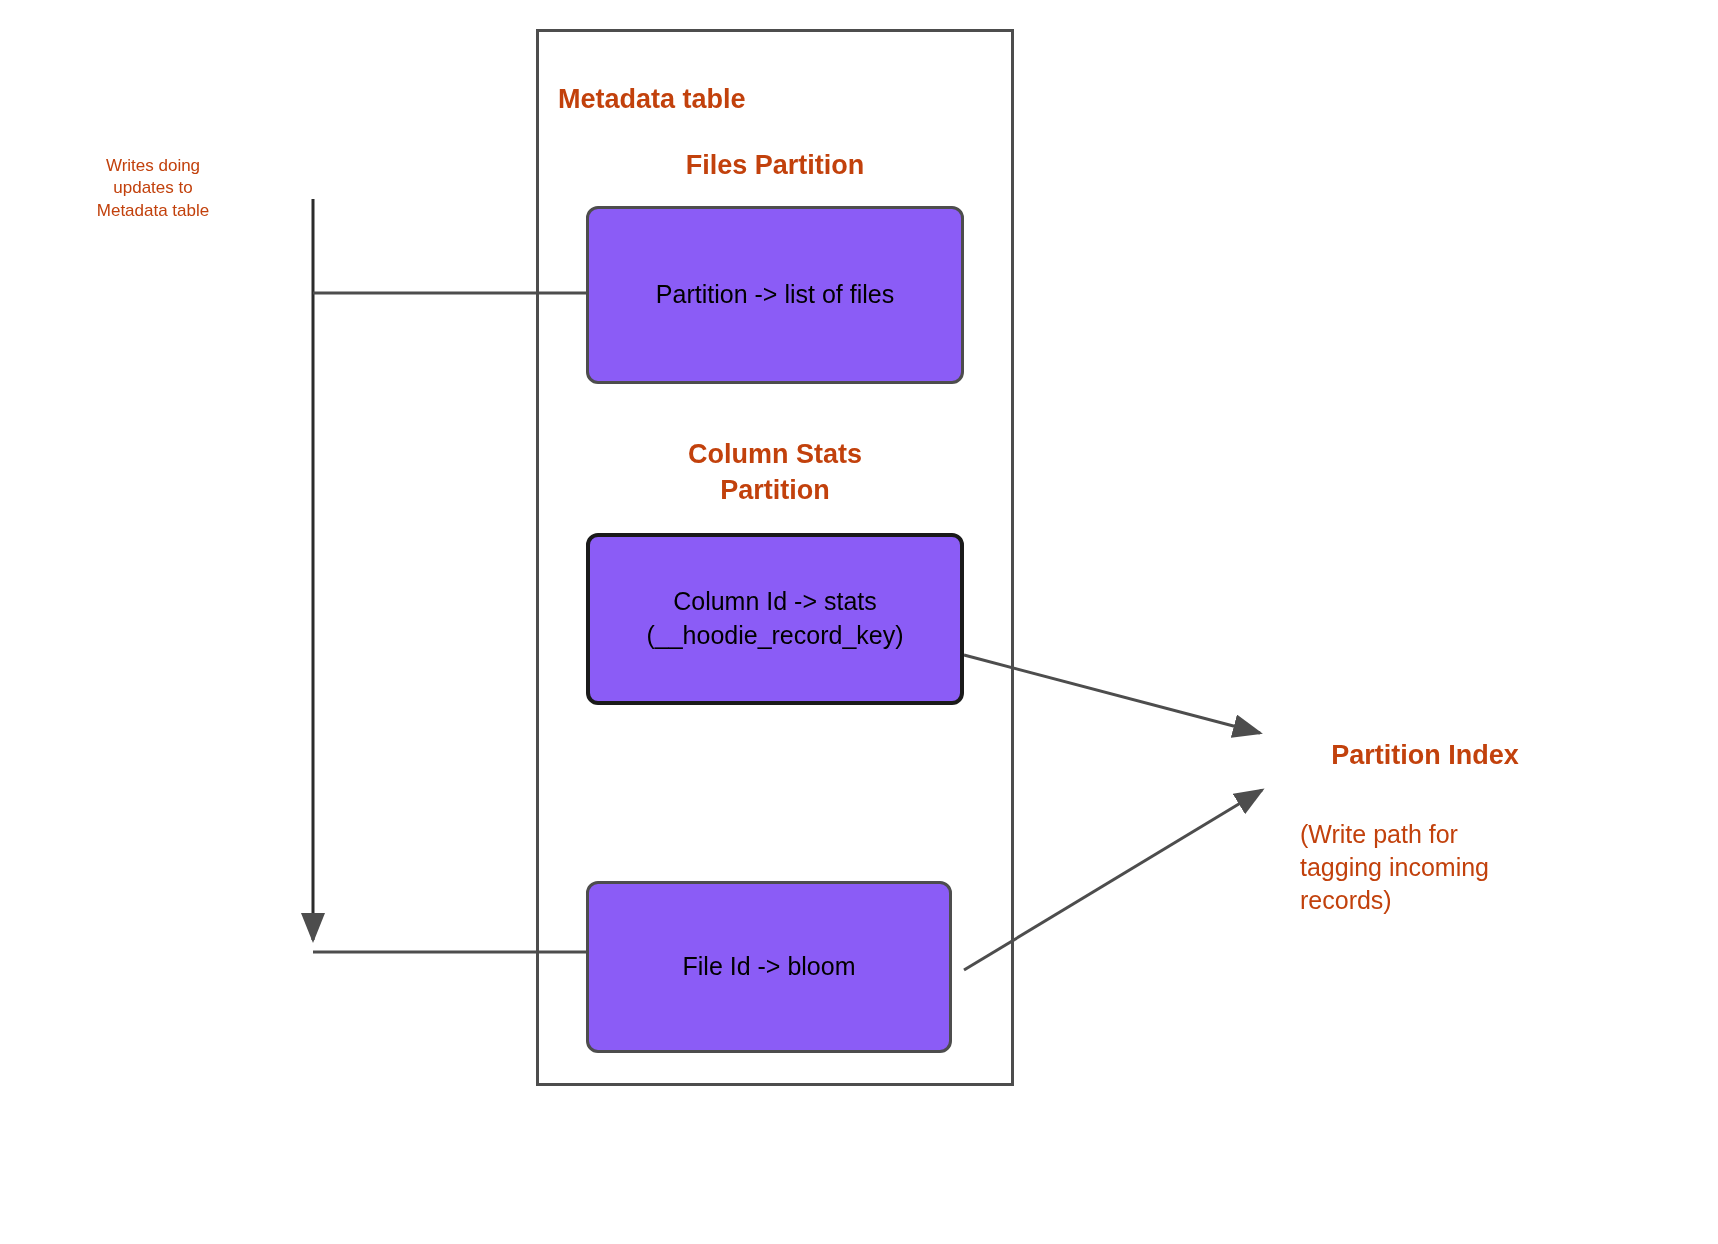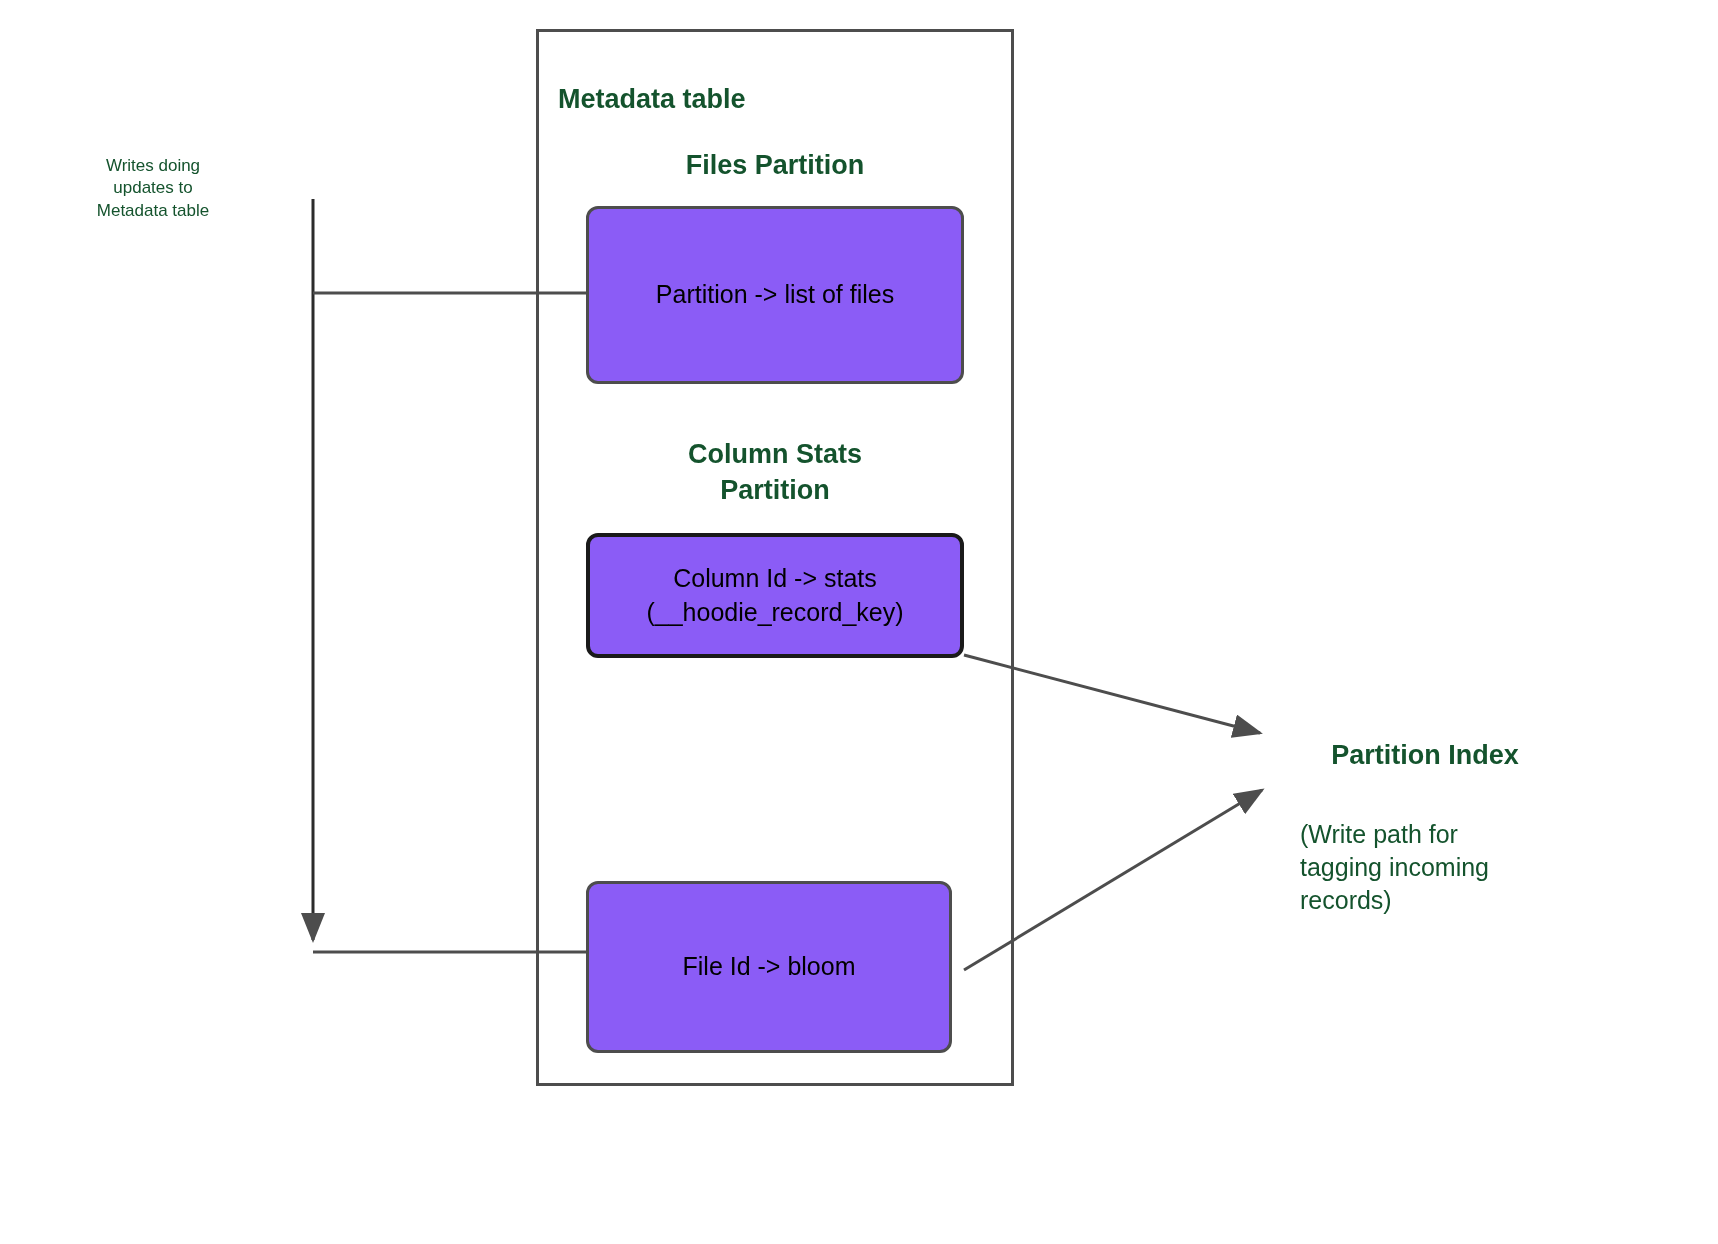--- a/index.html
+++ b/index.html
@@ -18,21 +18,21 @@
   #wires {
     position: absolute;
     left: 0;
     top: 0;
     width: 1718px;
     height: 1244px;
   }
 
   .lbl {
     position: absolute;
-    color: #14532d;
+    color: #c2410c;
     line-height: 1.32;
     white-space: pre-line;
   }
 
   
   #writes-label {
     left: 8px;
     top: 155px;
     width: 290px;
     text-align: center;
@@ -88,21 +88,21 @@
   #files-box {
     left: 586px;
     top: 206px;
     width: 378px;
     height: 178px;
   }
   #colstats-box {
     left: 586px;
     top: 533px;
     width: 378px;
-    height: 125px;
+    height: 172px;
     border-width: 4px;
     border-color: #1a1a1a;
   }
   #bloom-box {
     left: 586px;
     top: 881px;
     width: 366px;
     height: 172px;
   }
 

